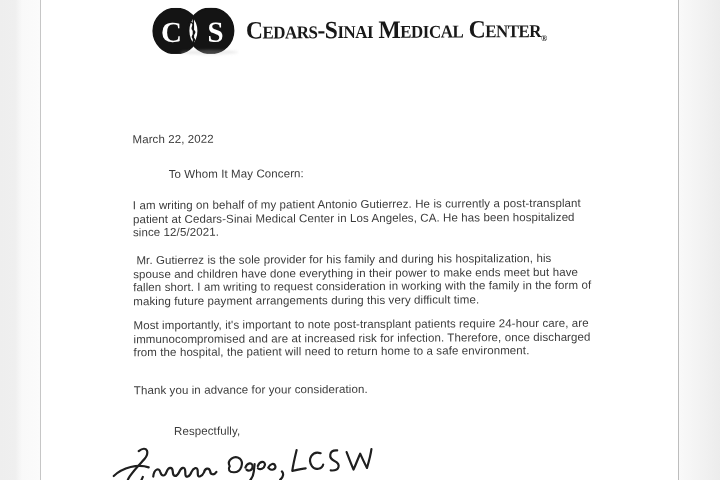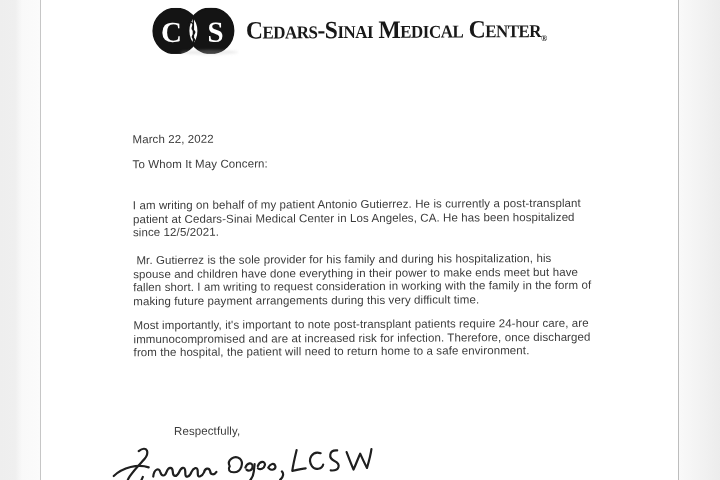--- a/index.html
+++ b/index.html
@@ -52,21 +52,21 @@
   .reg-mark { font-size: 9px; font-variant: normal; vertical-align: -4px; letter-spacing: 0; }
   .scan-smudge {
     position: absolute; left: 140px; top: 49px; width: 58px; height: 5px;
     background: rgba(190,190,190,0.28); border-radius: 50%; filter: blur(1px);
   }
 
   
   .lblock { position: absolute; left: 92px; font-size: 11.5px; line-height: 13.6px; letter-spacing: 0.1px; }
   .line { white-space: pre; }
   .date-line        { top: 132px; }
-  .salutation-line  { top: 157px; }
+  .salutation-line  { top: 167px; margin-left: 36px; }
   .para-1           { top: 198px; }
   .para-2           { top: 253px; }
   .para-3           { top: 318px; }
   .thanks-line      { top: 383px; }
   .valediction-line { top: 424px; margin-left: 40px; }
 
   .signature {
     position: absolute; left: 66px; top: 438px; width: 270px; height: 52px;
   }
 </style>
@@ -116,20 +116,21 @@
         <div class="line">fallen short. I am writing to request consideration in working with the family in the form of</div>
         <div class="line">making future payment arrangements during this very difficult time.</div>
       </div>
 
       <div class="lblock para-3">
         <div class="line">Most importantly, it's important to note post-transplant patients require 24-hour care, are</div>
         <div class="line">immunocompromised and are at increased risk for infection. Therefore, once discharged</div>
         <div class="line">from the hospital, the patient will need to return home to a safe environment.</div>
       </div>
 
+      <div class="lblock thanks-line">Thank you in advance for your consideration.</div>
 
       <div class="lblock valediction-line">Respectfully,</div>
 
       <svg class="signature" viewBox="0 0 260 50">
         <title>Yvonne Ogles, LCSW</title>
         <g stroke="#1f1f1f" stroke-width="2.1" fill="none" stroke-linecap="round" stroke-linejoin="round" transform="rotate(-2 130 25)">
 
           <path d="M30 8 C38 2 42 10 33 18 C24 27 13 38 19 43 C23 46 30 40 33 33"></path>
           <path d="M5 31 C14 23 29 20 39 24"></path>
 

